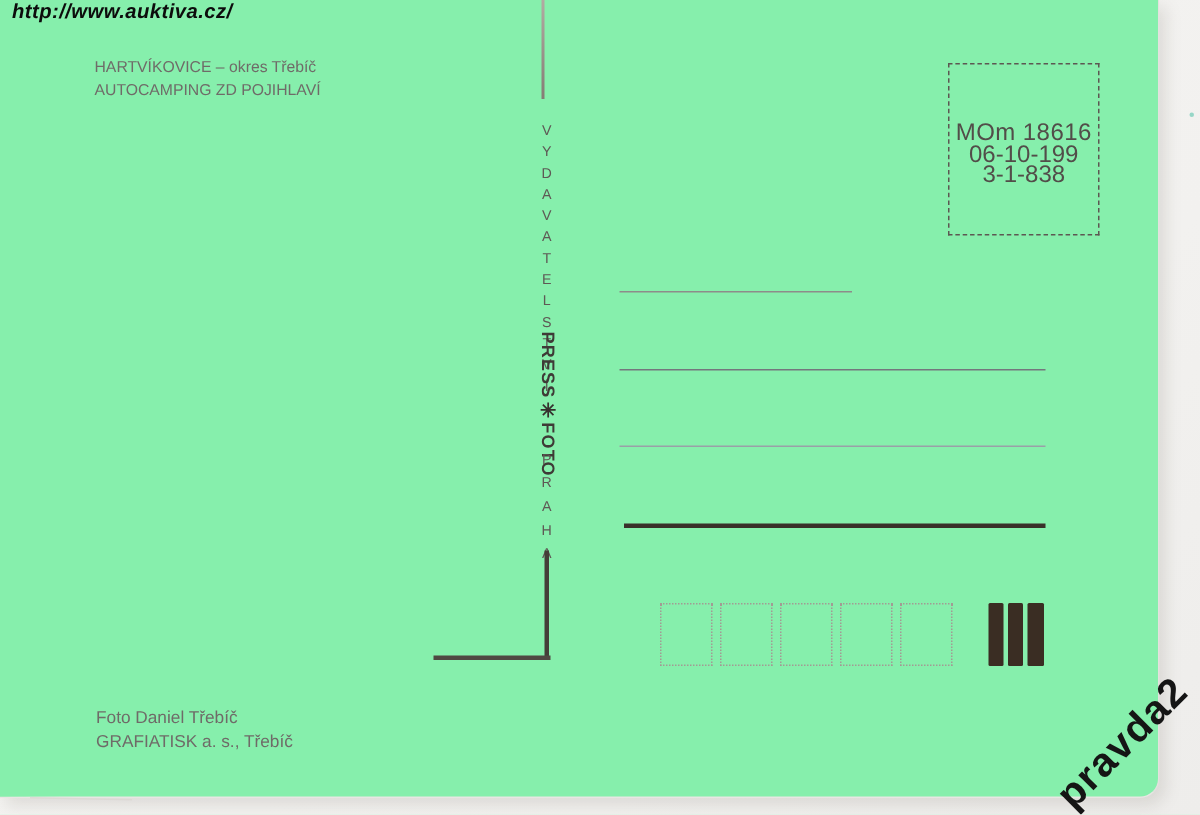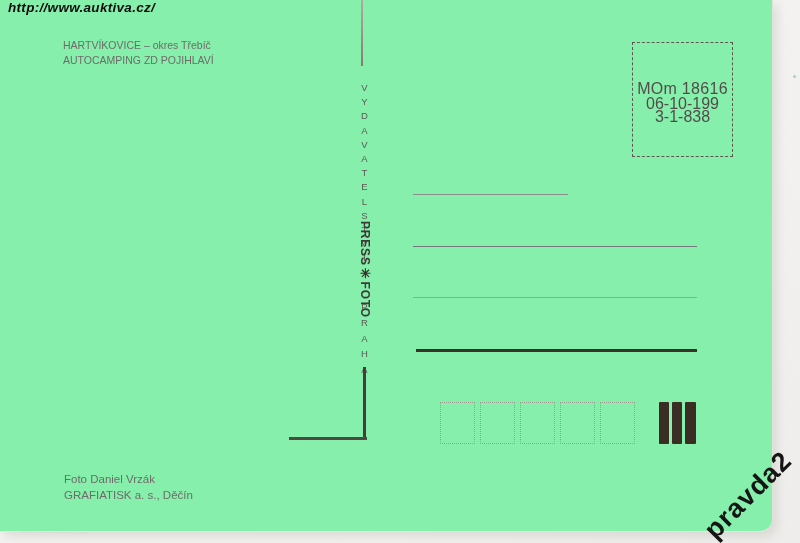--- a/index.html
+++ b/index.html
@@ -158,22 +158,22 @@
       <div class="pc-box"></div>
     </div>
 
     <div class="sort-bars">
       <div class="bar bar-1"></div>
       <div class="bar bar-2"></div>
       <div class="bar bar-3"></div>
     </div>
 
     <div class="credits">
-      <div>Foto Daniel Vrzák</div>
-      <div>GRAFIATISK a. s., Děčín</div>
+      <div>Foto Daniel Třebíč</div>
+      <div>GRAFIATISK a. s., Třebíč</div>
     </div>
 
   </div>
 
   <div class="site-url">http://www.auktiva.cz/</div>
 
   <div class="seller-mark">pravda2</div>
 
   <div class="speck"></div>
   <div class="scratch"></div>

